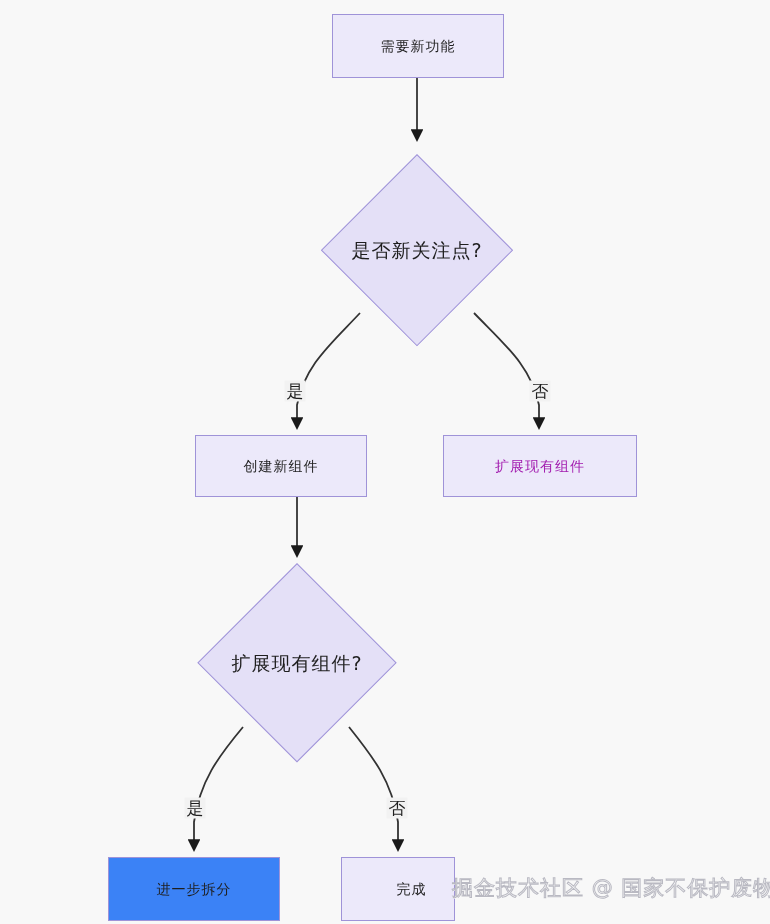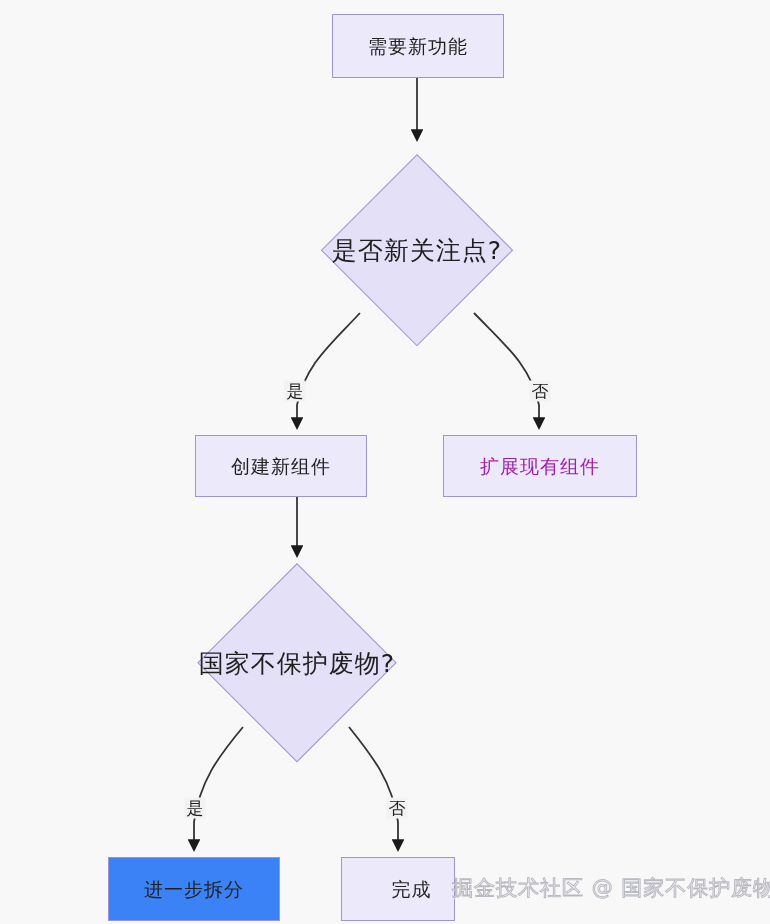--- a/index.html
+++ b/index.html
@@ -52,21 +52,21 @@
   .node-rect {
     background: #ece9fa;
     border: 1.6px solid #9f93d8;
     display: flex;
     align-items: center;
     justify-content: center;
   }
 
   .node-rect .node-label {
     color: #1f1f1f;
-    font-size: 19px;
+    font-size: 14px;
     letter-spacing: 1px;
     line-height: 1;
     white-space: nowrap;
   }
 
   
   .node-diamond {
     display: block;
   }
   .node-diamond .diamond-body {
@@ -77,21 +77,21 @@
     border: 1.6px solid #9f93d8;
     transform: translate(-50%, -50%) rotate(45deg);
     box-sizing: border-box;
   }
   .node-diamond .node-label {
     position: absolute;
     left: 50%;
     top: 50%;
     transform: translate(-50%, -50%);
     color: #1f1f1f;
-    font-size: 25px;
+    font-size: 19px;
     letter-spacing: 1px;
     line-height: 1;
     white-space: nowrap;
   }
 
   
   .edge-label {
     position: absolute;
     background: #f2f2f2;
     color: #1f1f1f;
@@ -144,21 +144,21 @@
         <span class="node-label" style="color: rgb(31, 31, 31);">是否新关注点?</span>
       </div>
       <div class="node node-rect" style="left: 195px; top: 435px; width: 172px; height: 62px; background: rgb(236, 233, 250); border-color: rgb(159, 147, 216);">
         <span class="node-label" style="color: rgb(31, 31, 31);">创建新组件</span>
       </div>
       <div class="node node-rect" style="left: 443px; top: 435px; width: 194px; height: 62px; background: rgb(236, 233, 250); border-color: rgb(159, 147, 216);">
         <span class="node-label" style="color: #a21caf;">扩展现有组件</span>
       </div>
       <div class="node node-diamond" style="left: 194px; top: 563px; width: 206px; height: 200px;">
         <div class="diamond-body" style="width: 141.421px; height: 141.421px; background: rgb(228, 224, 247); border-color: rgb(159, 147, 216);"></div>
-        <span class="node-label" style="color: rgb(31, 31, 31);">国家不保护废物?</span>
+        <span class="node-label" style="color: rgb(31, 31, 31);">扩展现有组件?</span>
       </div>
       <div class="node node-rect" style="left: 108px; top: 857px; width: 172px; height: 64px; background: #3b82f6; border-color: rgb(159, 147, 216);">
         <span class="node-label" style="color: rgb(31, 31, 31);">进一步拆分</span>
       </div>
       <div class="node node-rect" style="left: 341px; top: 857px; width: 114px; height: 64px; background: rgb(236, 233, 250); border-color: rgb(159, 147, 216);">
         <span class="node-label" style="color: rgb(31, 31, 31); margin-left: 27px;">完成</span>
       </div>
     </div>
   <div id="edge-label-layer">
       <div class="edge-label" style="left: 295px; top: 391px; background: rgb(242, 242, 242); color: rgb(31, 31, 31);">是</div>

